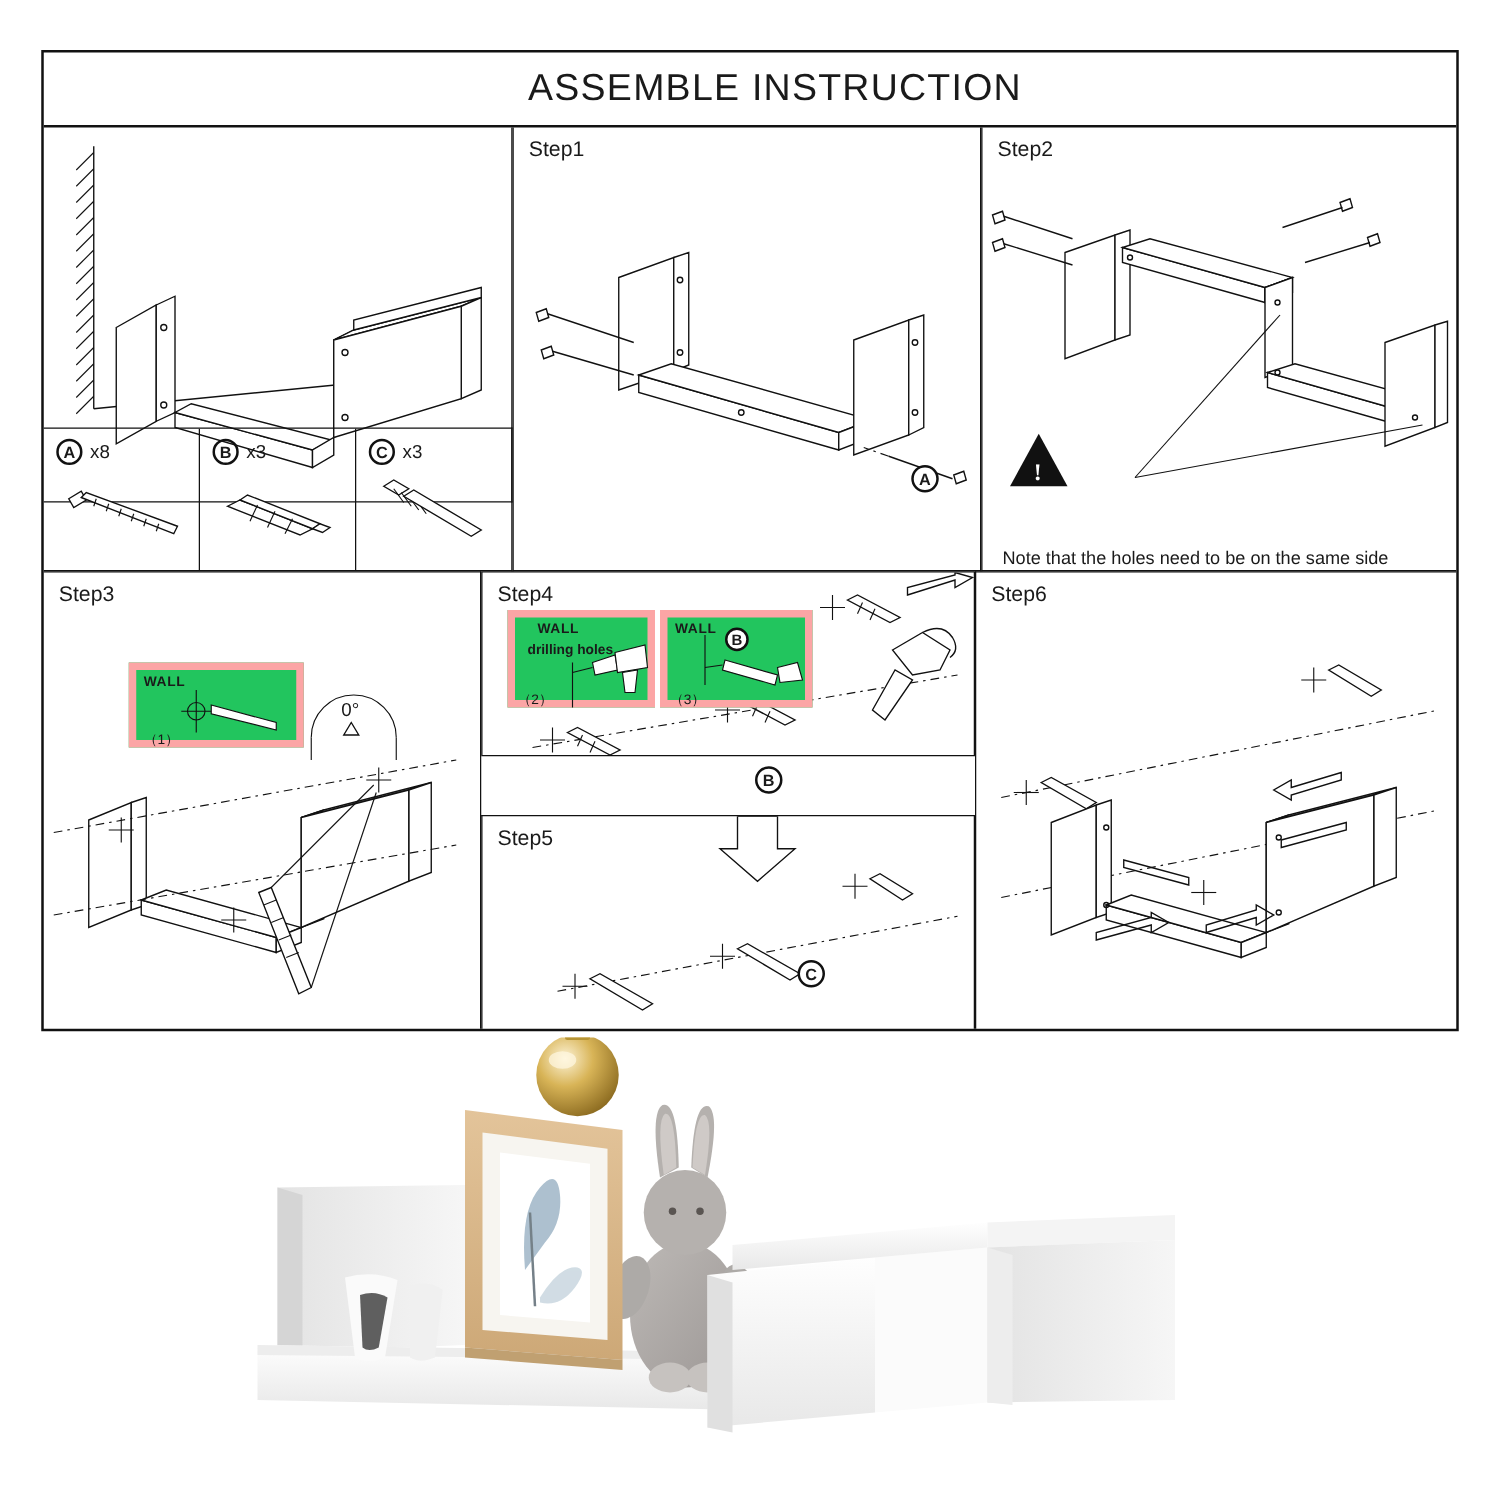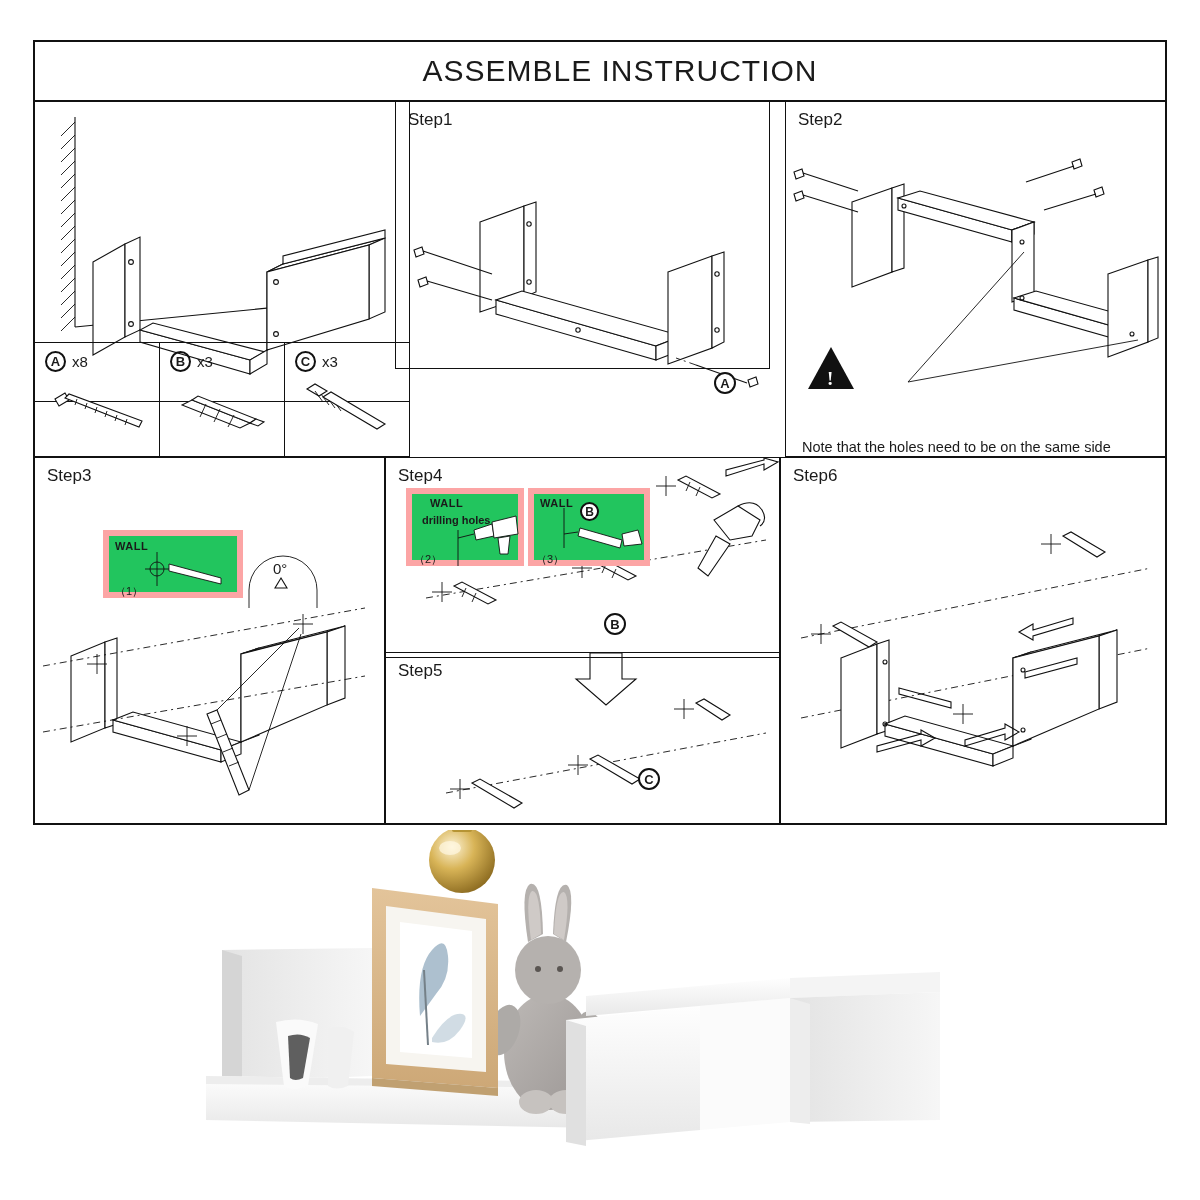--- a/index.html
+++ b/index.html
@@ -48,25 +48,25 @@
   }
   .panel-label {
     position: absolute;
     left: 12px;
     top: 8px;
     font-size: 17px;
   }
 
   
   #panel-overview { left: 0px;   top: 60px;  width: 375px; height: 300px; border-left: none; border-top: none; }
-  #panel-step1    { left: 360px; top: 60px;  width: 375px; height: 267px; border-top: none; }
+  #panel-step1    { left: 375px; top: 60px;  width: 375px; height: 355px; border-top: none; }
   #panel-step2    { left: 750px; top: 60px;  width: 380px; height: 355px; border-top: none; border-right: none; }
   #panel-parts    { left: 0px;   top: 300px; width: 375px; height: 115px; border-left: none; }
   #panel-step3    { left: 0px;   top: 415px; width: 350px; height: 366px; border-left: none; border-bottom: none; }
-  #panel-step4    { left: 350px; top: 415px; width: 395px; height: 201px; }
+  #panel-step4    { left: 350px; top: 415px; width: 395px; height: 148px; }
   #panel-step5    { left: 350px; top: 610px; width: 395px; height: 171px; border-bottom: none; }
   #panel-step6    { left: 745px; top: 415px; width: 385px; height: 366px; border-right: none; border-bottom: none; }
 
   
   .parts-row {
     position: absolute;
     left: 0; top: 0; right: 0; bottom: 0;
     display: flex;
   }
   .part-cell {

